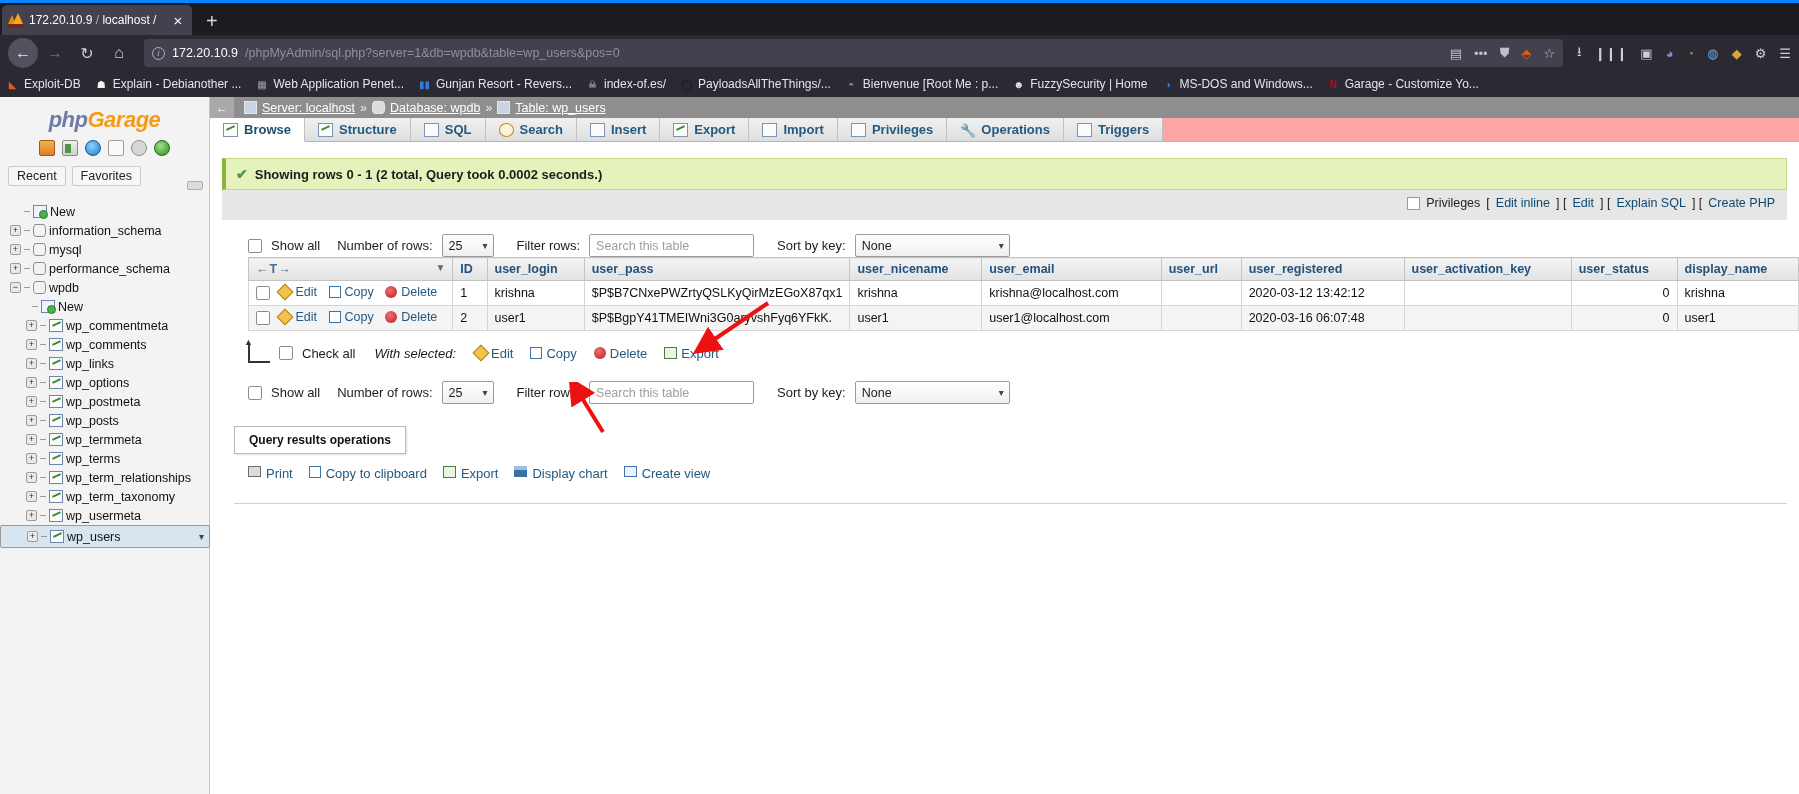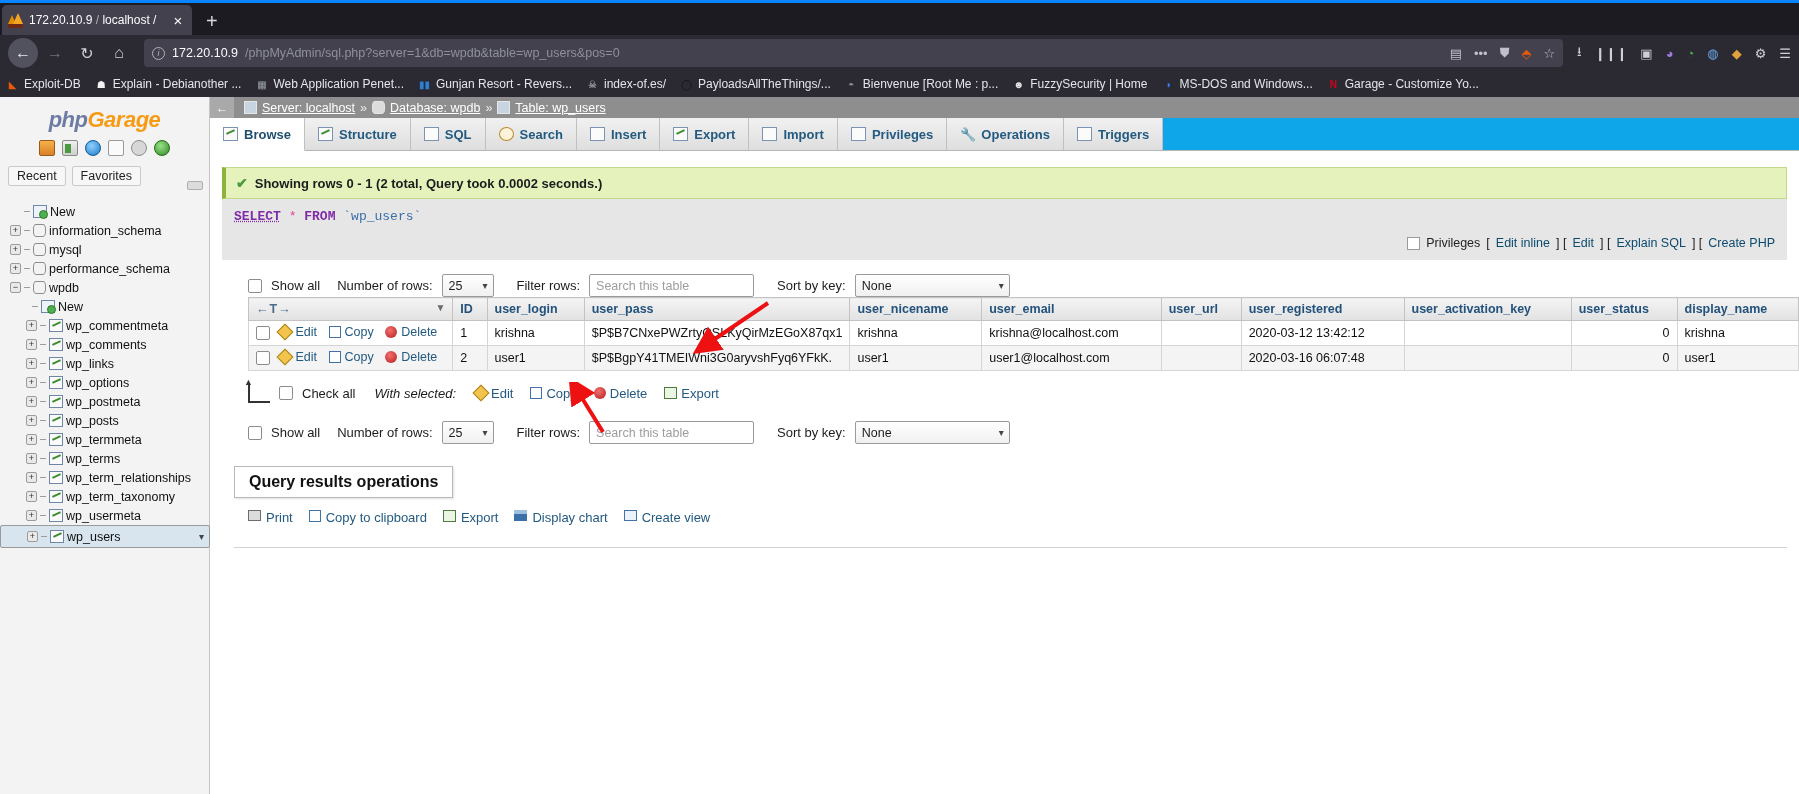--- a/index.html
+++ b/index.html
@@ -95,21 +95,21 @@
   
   #main { flex: 1; background: #fff; position: relative; overflow: hidden; }
   .topbar { height: 21px; background: #8e8e8e; display: flex; align-items: center; }
   .backarrow { width: 24px; height: 21px; background: #a9a9a9; color: #fff; font-size: 12px; display: flex; align-items: center; justify-content: center; }
   .breadcrumb { color: #fff; font-size: 12.5px; padding-left: 10px; display: flex; align-items: center; gap: 5px; }
   .bc-ico { width: 13px; height: 13px; border: 1px solid #e6e6e6; background: #c9d4e2; display: inline-block; }
   .bc-ico.db { border-radius: 3px/5px; background: #dcdcdc; }
   .bc-label { text-decoration: underline; }
   .bc-sep { color: #eee; }
 
-  .maintabs { height: 33px; background: #0ea5e9; display: flex; align-items: stretch; border-bottom: 1px solid #b6b6b6; }
+  .maintabs { height: 24px; background: #fca5a5; display: flex; align-items: stretch; border-bottom: 1px solid #b6b6b6; }
   .mtab { display: flex; align-items: center; gap: 6px; padding: 0 13px; font-size: 13px; font-weight: bold; color: #235a81;
           border-right: 1px solid #c0c0c0; background: linear-gradient(#f1f1f1,#dedede); }
   .mtab.active { background: #fff; color: #1f4e6e; border-bottom: 1px solid #fff; margin-bottom: -1px; }
   .mt-ico { width: 15px; height: 14px; flex: 0 0 15px; border: 1px solid #7b93b5; background: #fbfbfb; position: relative; }
   .mt-ico.green:after { content:""; position:absolute; left:2px; top:3px; width:9px; height:2px; background:#3c8d2f; transform: rotate(-25deg); }
   .mt-ico.round { border-radius: 50%; border-color: #b78a2e; background: #fdf3d8; }
   .mt-ico.nob { border: none; background: transparent; }
 
   .content { padding: 10px 0 0 12px; }
   .result-bar { margin: 6px 0 0 0; background: #e5f2bc; border: 1px solid #c2d88a; border-left: 4px solid #8db43a;
@@ -155,21 +155,21 @@
   .navcell { color: #4a6d8c; letter-spacing: 1px; }
 
   .withsel { display: flex; align-items: center; gap: 9px; font-size: 13px; color: #1c1c1c; padding: 12px 0 0 26px; }
   .arrowup { width: 22px; height: 20px; border-left: 2px solid #333; border-bottom: 0; position: relative; }
   .arrowup:before { content:""; position: absolute; left: -2px; bottom: 0; width: 22px; height: 2px; background: #333; }
   .arrowup:after { content:"▲"; position: absolute; left: -6px; top: -6px; font-size: 9px; color:#333; }
   .italic { font-style: italic; }
   .expic { width: 13px; height: 12px; border: 1px solid #4d7a3f; background: #eaf5e4; }
 
   .qro-title { display: inline-block; margin: 22px 0 0 12px; border: 1px solid #b9b9b9; background: #fff;
-               padding: 6px 14px; font-size: 16px; font-weight: bold; color: #111; box-shadow: 1px 1px 2px rgba(0,0,0,.12); }
+               padding: 6px 14px; font-size: 12px; font-weight: bold; color: #111; box-shadow: 1px 1px 2px rgba(0,0,0,.12); }
   .qro-links { display: flex; align-items: center; gap: 16px; padding: 12px 0 0 26px; font-size: 13px; }
   .qro-links .item { display: flex; align-items: flex-start; gap: 5px; }
   .printer { width: 13px; height: 11px; border: 1px solid #6d6d6d; background: #dcdcdc; }
   .chartic { width: 13px; height: 11px; background: linear-gradient(to top, #3a6fa8 60%, #9bc0e0 60%); }
   .viewic { width: 13px; height: 11px; border: 1px solid #4472a8; background: #eaf2fb; }
   .hr-line { margin: 22px 12px 0 12px; border-top: 1px solid #d2d2d2; }
 
   
   .arrow-ann { position: absolute; pointer-events: none; }
 </style>
@@ -461,26 +461,20 @@
         </div>
     </div>
 
     <div class="content">
 
       <div class="result-bar">
         <span class="check-ico">✔</span>
         <span>Showing rows 0 - 1 (2 total, Query took 0.0002 seconds.)</span>
       </div>
 
-      <div class="sqlbox">
-        <span class="kw">SELECT</span>
-        <span class="star">*</span>
-        <span class="kw" style="text-decoration:none;">FROM</span>
-        <span class="tblname">`wp_users`</span>
-      </div>
 
       <div class="profiling-row">
         <span class="mini-cb"></span>
         <span>Privileges</span>
         <span>[</span>
         <a href="#">Edit inline</a>
         <span>] [</span>
         <a href="#">Edit</a>
         <span>] [</span>
         <a href="#">Explain SQL</a>

